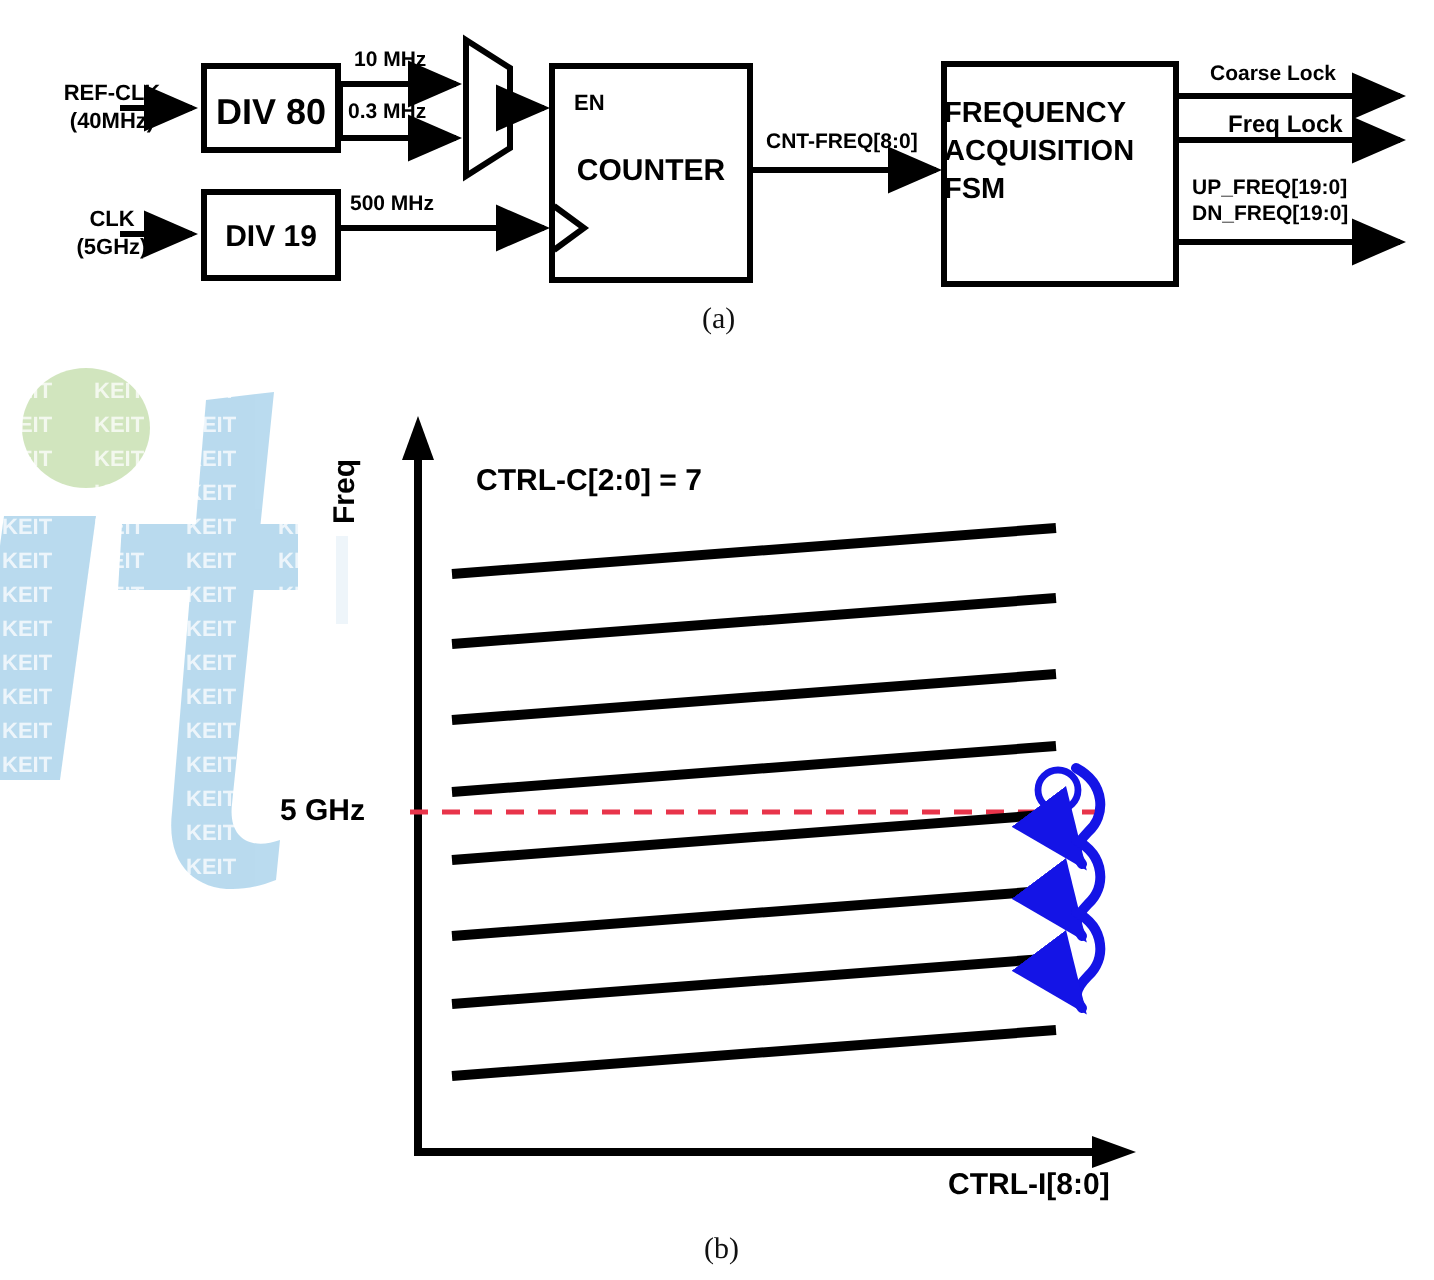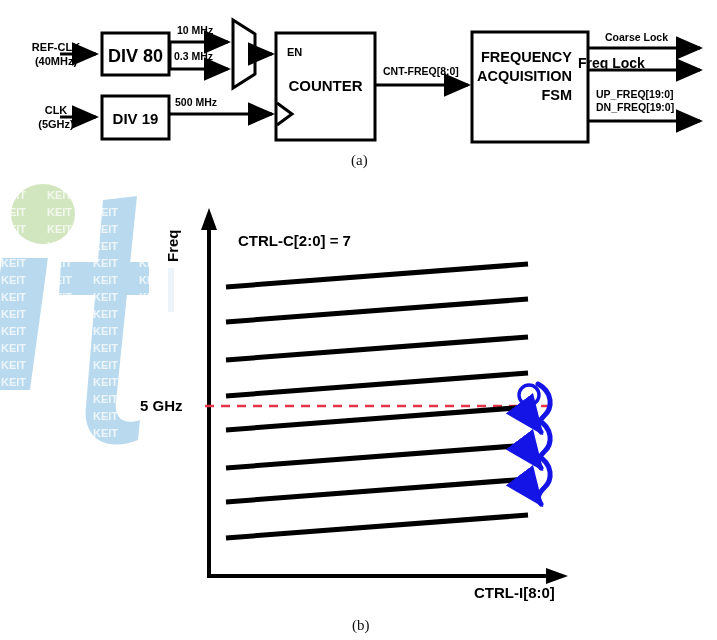--- a/index.html
+++ b/index.html
@@ -125,29 +125,29 @@
 <div class="lbl" style="left:174px;top:50px;font-size:10.5px;">0.3 MHz</div>
 
 <div class="lbl" style="left:175px;top:96px;font-size:10.5px;">500 MHz</div>
 
 <div class="lbl" style="left:287px;top:46px;font-size:11px;">EN</div>
 
 <div class="lbl" style="left:276px;top:77px;width:99px;text-align:center;font-size:15px;">COUNTER</div>
 
 <div class="lbl" style="left:383px;top:65px;font-size:10.5px;text-align:right;">CNT-FREQ[8:0]</div>
 
-<div class="lbl" style="left:472px;top:48px;width:100px;text-align:right;font-size:14.5px;line-height:19px;">
+<div class="lbl" style="left:472px;top:48px;width:100px;text-align:left;font-size:14.5px;line-height:19px;">
   <span>FREQUENCY</span><br>
   <span>ACQUISITION</span><br>
   <span>FSM</span>
 </div>
 
 <div class="lbl" style="left:605px;top:31px;font-size:10.5px;">Coarse Lock</div>
 
-<div class="lbl" style="left:578px;top:55px;font-size:14px;">Freq Lock</div>
+<div class="lbl" style="left:614px;top:55px;font-size:12px;">Freq Lock</div>
 
 <div class="lbl" style="left:596px;top:88px;font-size:10.5px;">UP_FREQ[19:0]</div>
 
 <div class="lbl" style="left:596px;top:101px;font-size:10.5px;">DN_FREQ[19:0]</div>
 
 <div class="caption" style="left:351px;top:152px;">(a)</div>
 
 <div class="lbl" style="left:164px;top:262px;font-size:15px;transform:rotate(-90deg);transform-origin:left top;">Freq</div>
 
 <div class="lbl" style="left:140px;top:397px;font-size:15px;">5 GHz</div>

